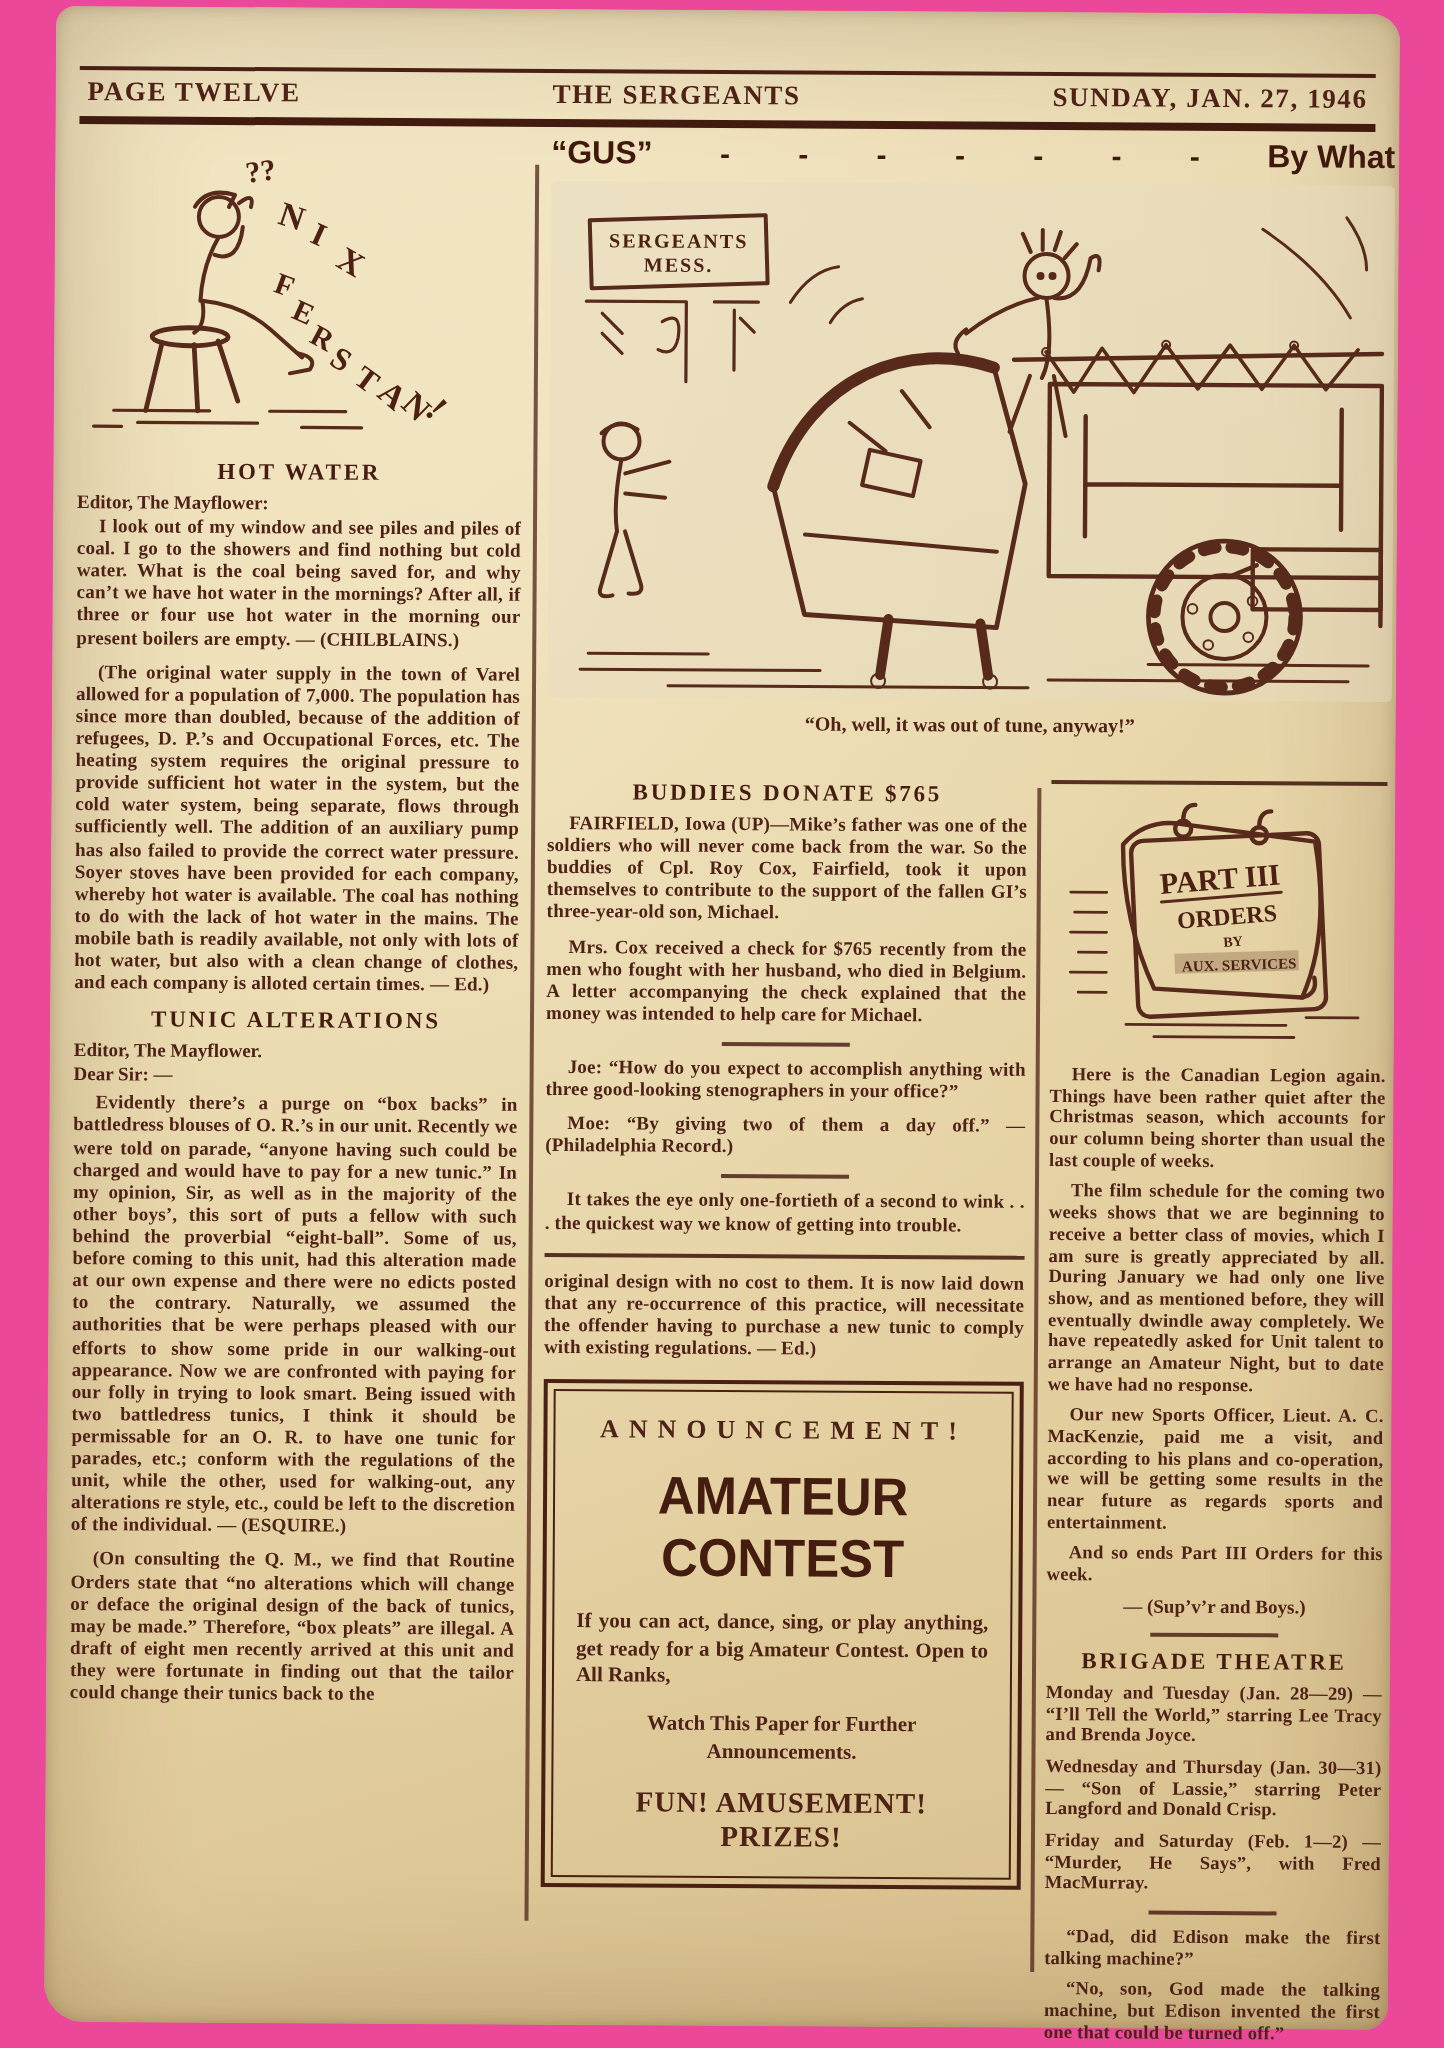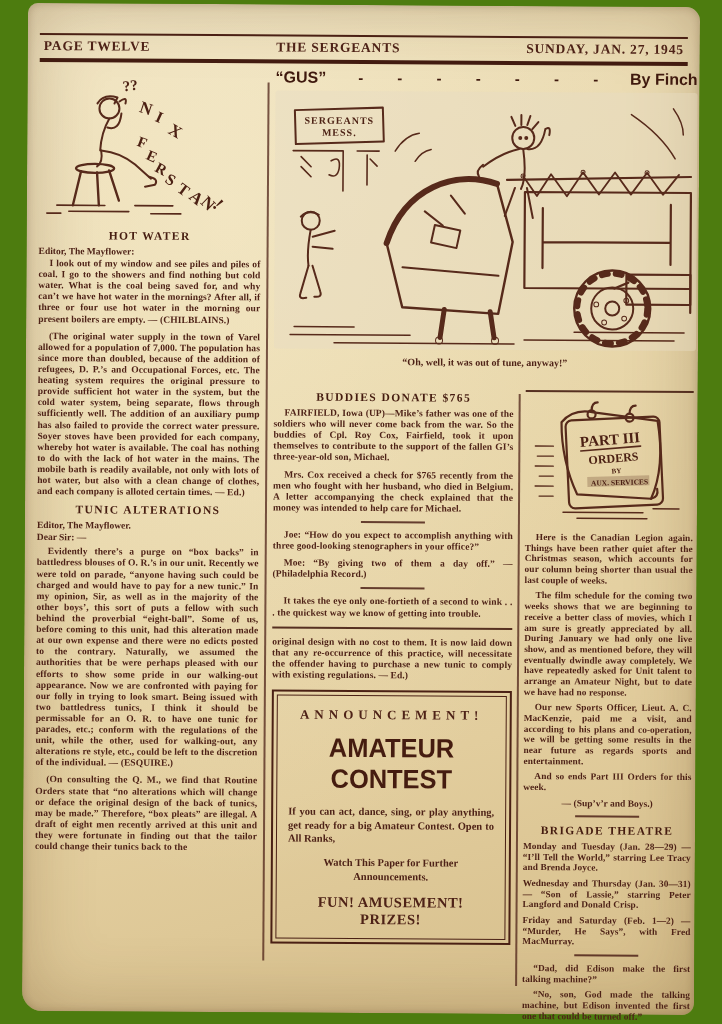--- a/index.html
+++ b/index.html
@@ -1,16 +1,16 @@
 <!DOCTYPE html>
 <html><head>
 <meta charset="utf-8">
 <style>
   html,body{margin:0;padding:0;background:#000;}
-  .photo{position:relative;width:722px;height:1024px;background:#4d7c0f;overflow:hidden;
+  .photo{position:relative;width:722px;height:1024px;background:#ec4899;overflow:hidden;
          font-family:"Liberation Serif","DejaVu Serif",serif;}
   .page{position:absolute;left:25px;top:5px;width:672px;height:1008px;
         background:
           radial-gradient(ellipse at 30% 20%, rgba(255,248,222,.35), rgba(0,0,0,0) 60%),
           linear-gradient(163deg,#eee0bc 0%,#e9d8ac 38%,#e2cd9d 72%,#d5bd8a 100%);
         border-radius:10px 14px 12px 20px;
         box-shadow: inset 0 0 70px rgba(96,62,22,.30), inset 0 0 8px rgba(60,35,10,.25);
         transform:rotate(.35deg);color:#4e2217;}
   
   .masthead{position:absolute;left:12px;right:12px;top:30px;display:flex;justify-content:space-between;align-items:baseline;
@@ -56,21 +56,21 @@
 </style>
 </head>
 <body>
 
 <div class="photo">
  <div class="page">
 
   <div class="masthead">
     <span>PAGE TWELVE</span>
     <span>THE SERGEANTS</span>
-    <span>SUNDAY, JAN. 27, 1945</span>
+    <span>SUNDAY, JAN. 27, 1946</span>
   </div>
 
   <div class="vrule1"></div>
   <div class="vrule2"></div>
 
   <div class="col-left">
     <svg width="206" height="144" viewBox="0 0 206 144">
       <g class="sk" stroke-width="2">
 
         <circle cx="70" cy="33" r="10"></circle>
@@ -114,21 +114,21 @@
     <div class="salut">Editor, The Mayflower.</div>
     <div class="salut">Dear Sir: —</div>
     <p class="para" style="margin-top:4px;">Evidently there’s a purge on “box backs” in battledress blouses of O. R.’s in our unit. Recently we were told on parade, “anyone having such could be charged and would have to pay for a new tunic.” In my opinion, Sir, as well as in the majority of the other boys’, this sort of puts a fellow with such behind the proverbial “eight-ball”. Some of us, before coming to this unit, had this alteration made at our own expense and there were no edicts posted to the contrary. Naturally, we assumed the authorities that be were perhaps pleased with our efforts to show some pride in our walking-out appearance. Now we are confronted with paying for our folly in trying to look smart. Being issued with two battledress tunics, I think it should be permissable for an O. R. to have one tunic for parades, etc.; conform with the regulations of the unit, while the other, used for walking-out, any alterations re style, etc., could be left to the discretion of the individual. — (ESQUIRE.)</p>
     <p class="para">(On consulting the Q. M., we find that Routine Orders state that “no alterations which will change or deface the original design of the back of tunics, may be made.” Therefore, “box pleats” are illegal. A draft of eight men recently arrived at this unit and they were fortunate in finding out that the tailor could change their tunics back to the</p>
   </div>
 
   <div class="gus-area">
     <div class="gus-head">
       <span>“GUS”</span>
       <span class="gus-dashes">- - - - - - -</span>
-      <span>By Finch</span>
+      <span>By What</span>
     </div>
     <svg class="gus-canvas" width="422" height="258" viewBox="0 0 422 258">
 
       <g>
         <rect x="20" y="18" width="88" height="34" class="sk" stroke-width="2" transform="rotate(-2 64 35)"></rect>
         <text x="64" y="33" font-size="10" text-anchor="middle" letter-spacing="1">SERGEANTS</text>
         <text x="64" y="45" font-size="10" text-anchor="middle" letter-spacing="1">MESS.</text>
       </g>
 
       <g class="sk" stroke-width="1.6">

